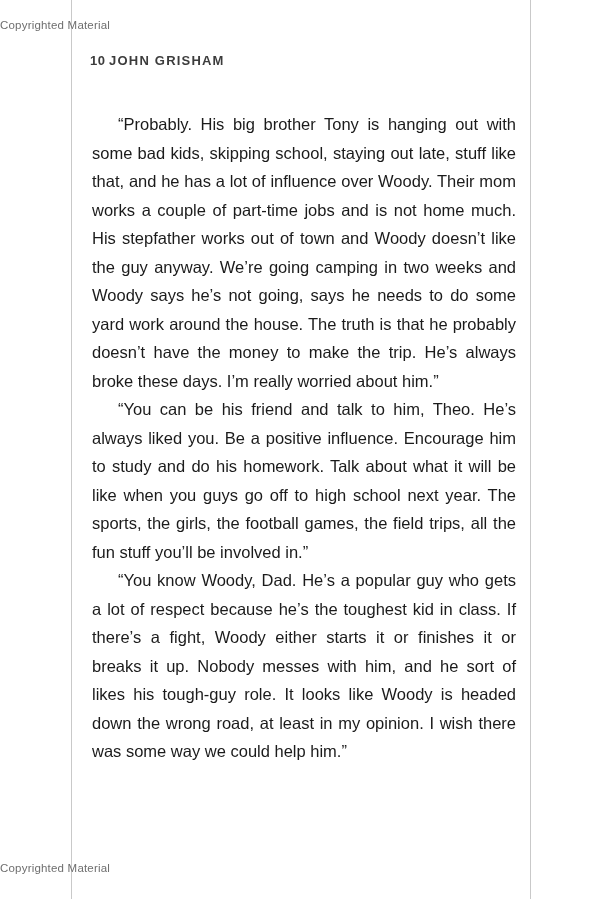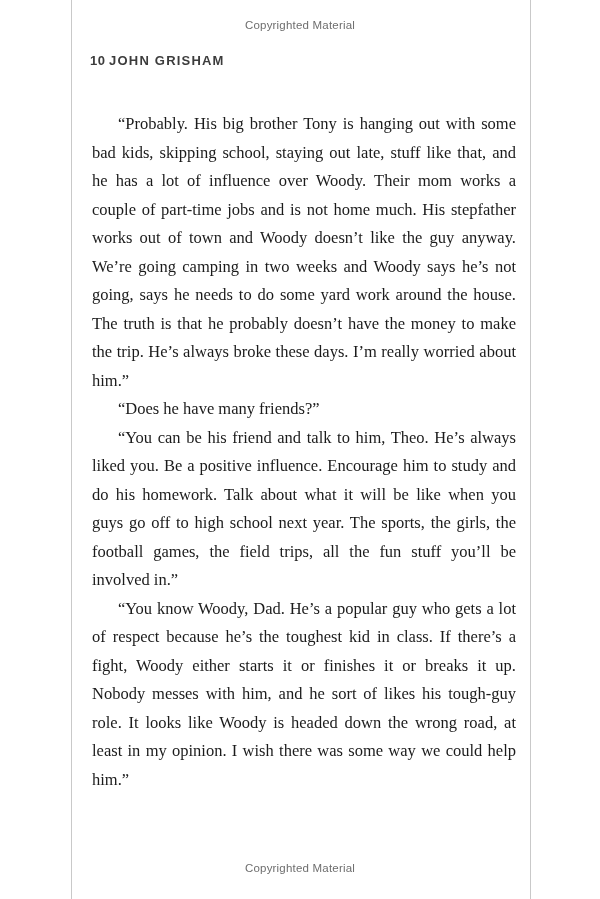--- a/index.html
+++ b/index.html
@@ -22,21 +22,20 @@
     width: 1px;
     background: #c9c9c9;
   }
   .edge-line.left  { left: 71px; }
   .edge-line.right { left: 530px; }
 
   .copyright {
     position: absolute;
     left: 0;
     width: 100%;
-    text-align: center;
     font-family: "Liberation Sans", sans-serif;
     font-size: 11.5px;
     color: #6e6e6e;
     letter-spacing: 0.2px;
   }
   .copyright.top    { top: 19px; }
   .copyright.bottom { top: 862px; }
 
   .header {
     position: absolute;
@@ -53,21 +52,21 @@
   }
   .header .author {
     letter-spacing: 1.2px;
   }
 
   .body-text {
     position: absolute;
     top: 110px;
     left: 92px;
     width: 424px;
-    font-family: Liberation Serif, serif;
+    font-family: Liberation Sans, sans-serif;
     font-size: 16.5px;
     line-height: 28.5px;
     color: #1b1b1b;
     text-align: justify;
   }
   .body-text p {
     margin: 0;
     padding: 0;
     text-indent: 26px;
   }
@@ -82,20 +81,19 @@
 
   <div class="copyright top">Copyrighted Material</div>
 
   <div class="header">
     <span class="pagenum">10</span>
     <span class="author">JOHN GRISHAM</span>
   </div>
 
   <div class="body-text">
     <p>“Probably. His big brother Tony is hanging out with some bad kids, skipping school, staying out late, stuff like that, and he has a lot of influence over Woody. Their mom works a couple of part-time jobs and is not home much. His stepfather works out of town and Woody doesn’t like the guy anyway. We’re going camping in two weeks and Woody says he’s not going, says he needs to do some yard work around the house. The truth is that he probably doesn’t have the money to make the trip. He’s always broke these days. I’m really worried about him.”</p>
-    <p>“Does he have many friends?”</p>
     <p>“You can be his friend and talk to him, Theo. He’s always liked you. Be a positive influence. Encourage him to study and do his homework. Talk about what it will be like when you guys go off to high school next year. The sports, the girls, the football games, the field trips, all the fun stuff you’ll be involved in.”</p>
     <p>“You know Woody, Dad. He’s a popular guy who gets a lot of respect because he’s the toughest kid in class. If there’s a fight, Woody either starts it or finishes it or breaks it up. Nobody messes with him, and he sort of likes his tough-guy role. It looks like Woody is headed down the wrong road, at least in my opinion. I wish there was some way we could help him.”</p>
   </div>
 
   <div class="copyright bottom">Copyrighted Material</div>
 
 </div>
 
 </body></html>

